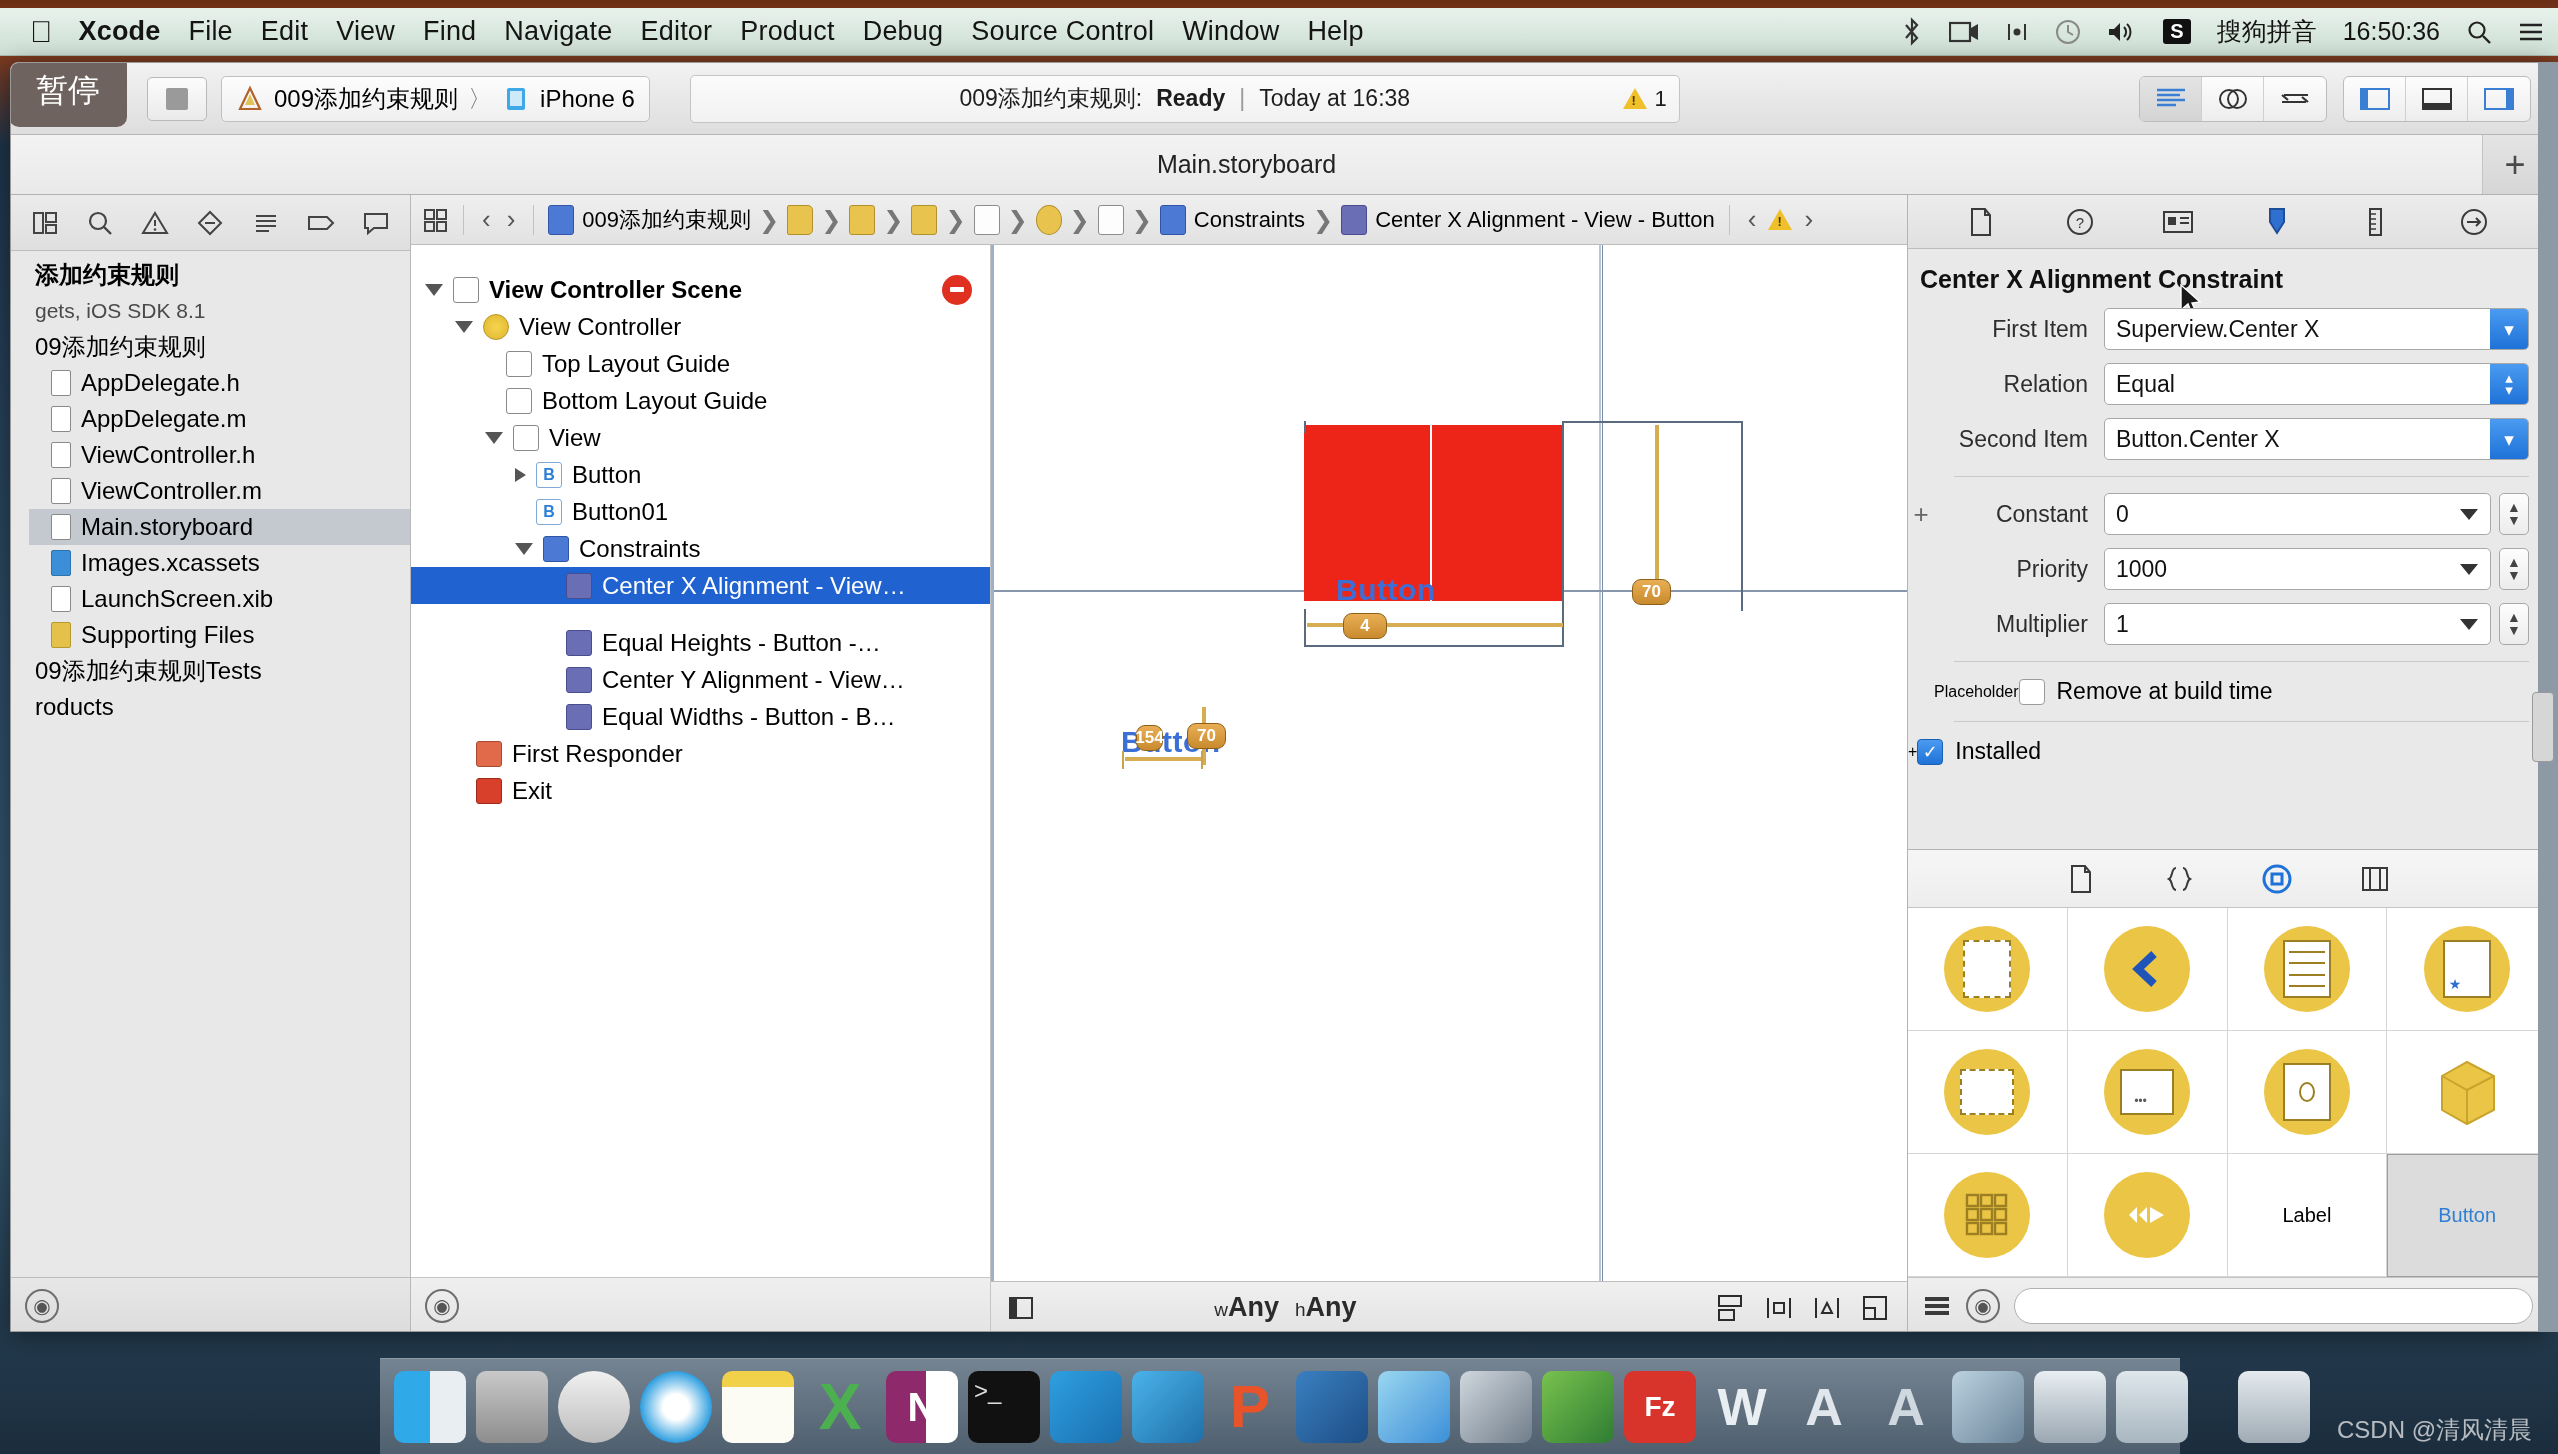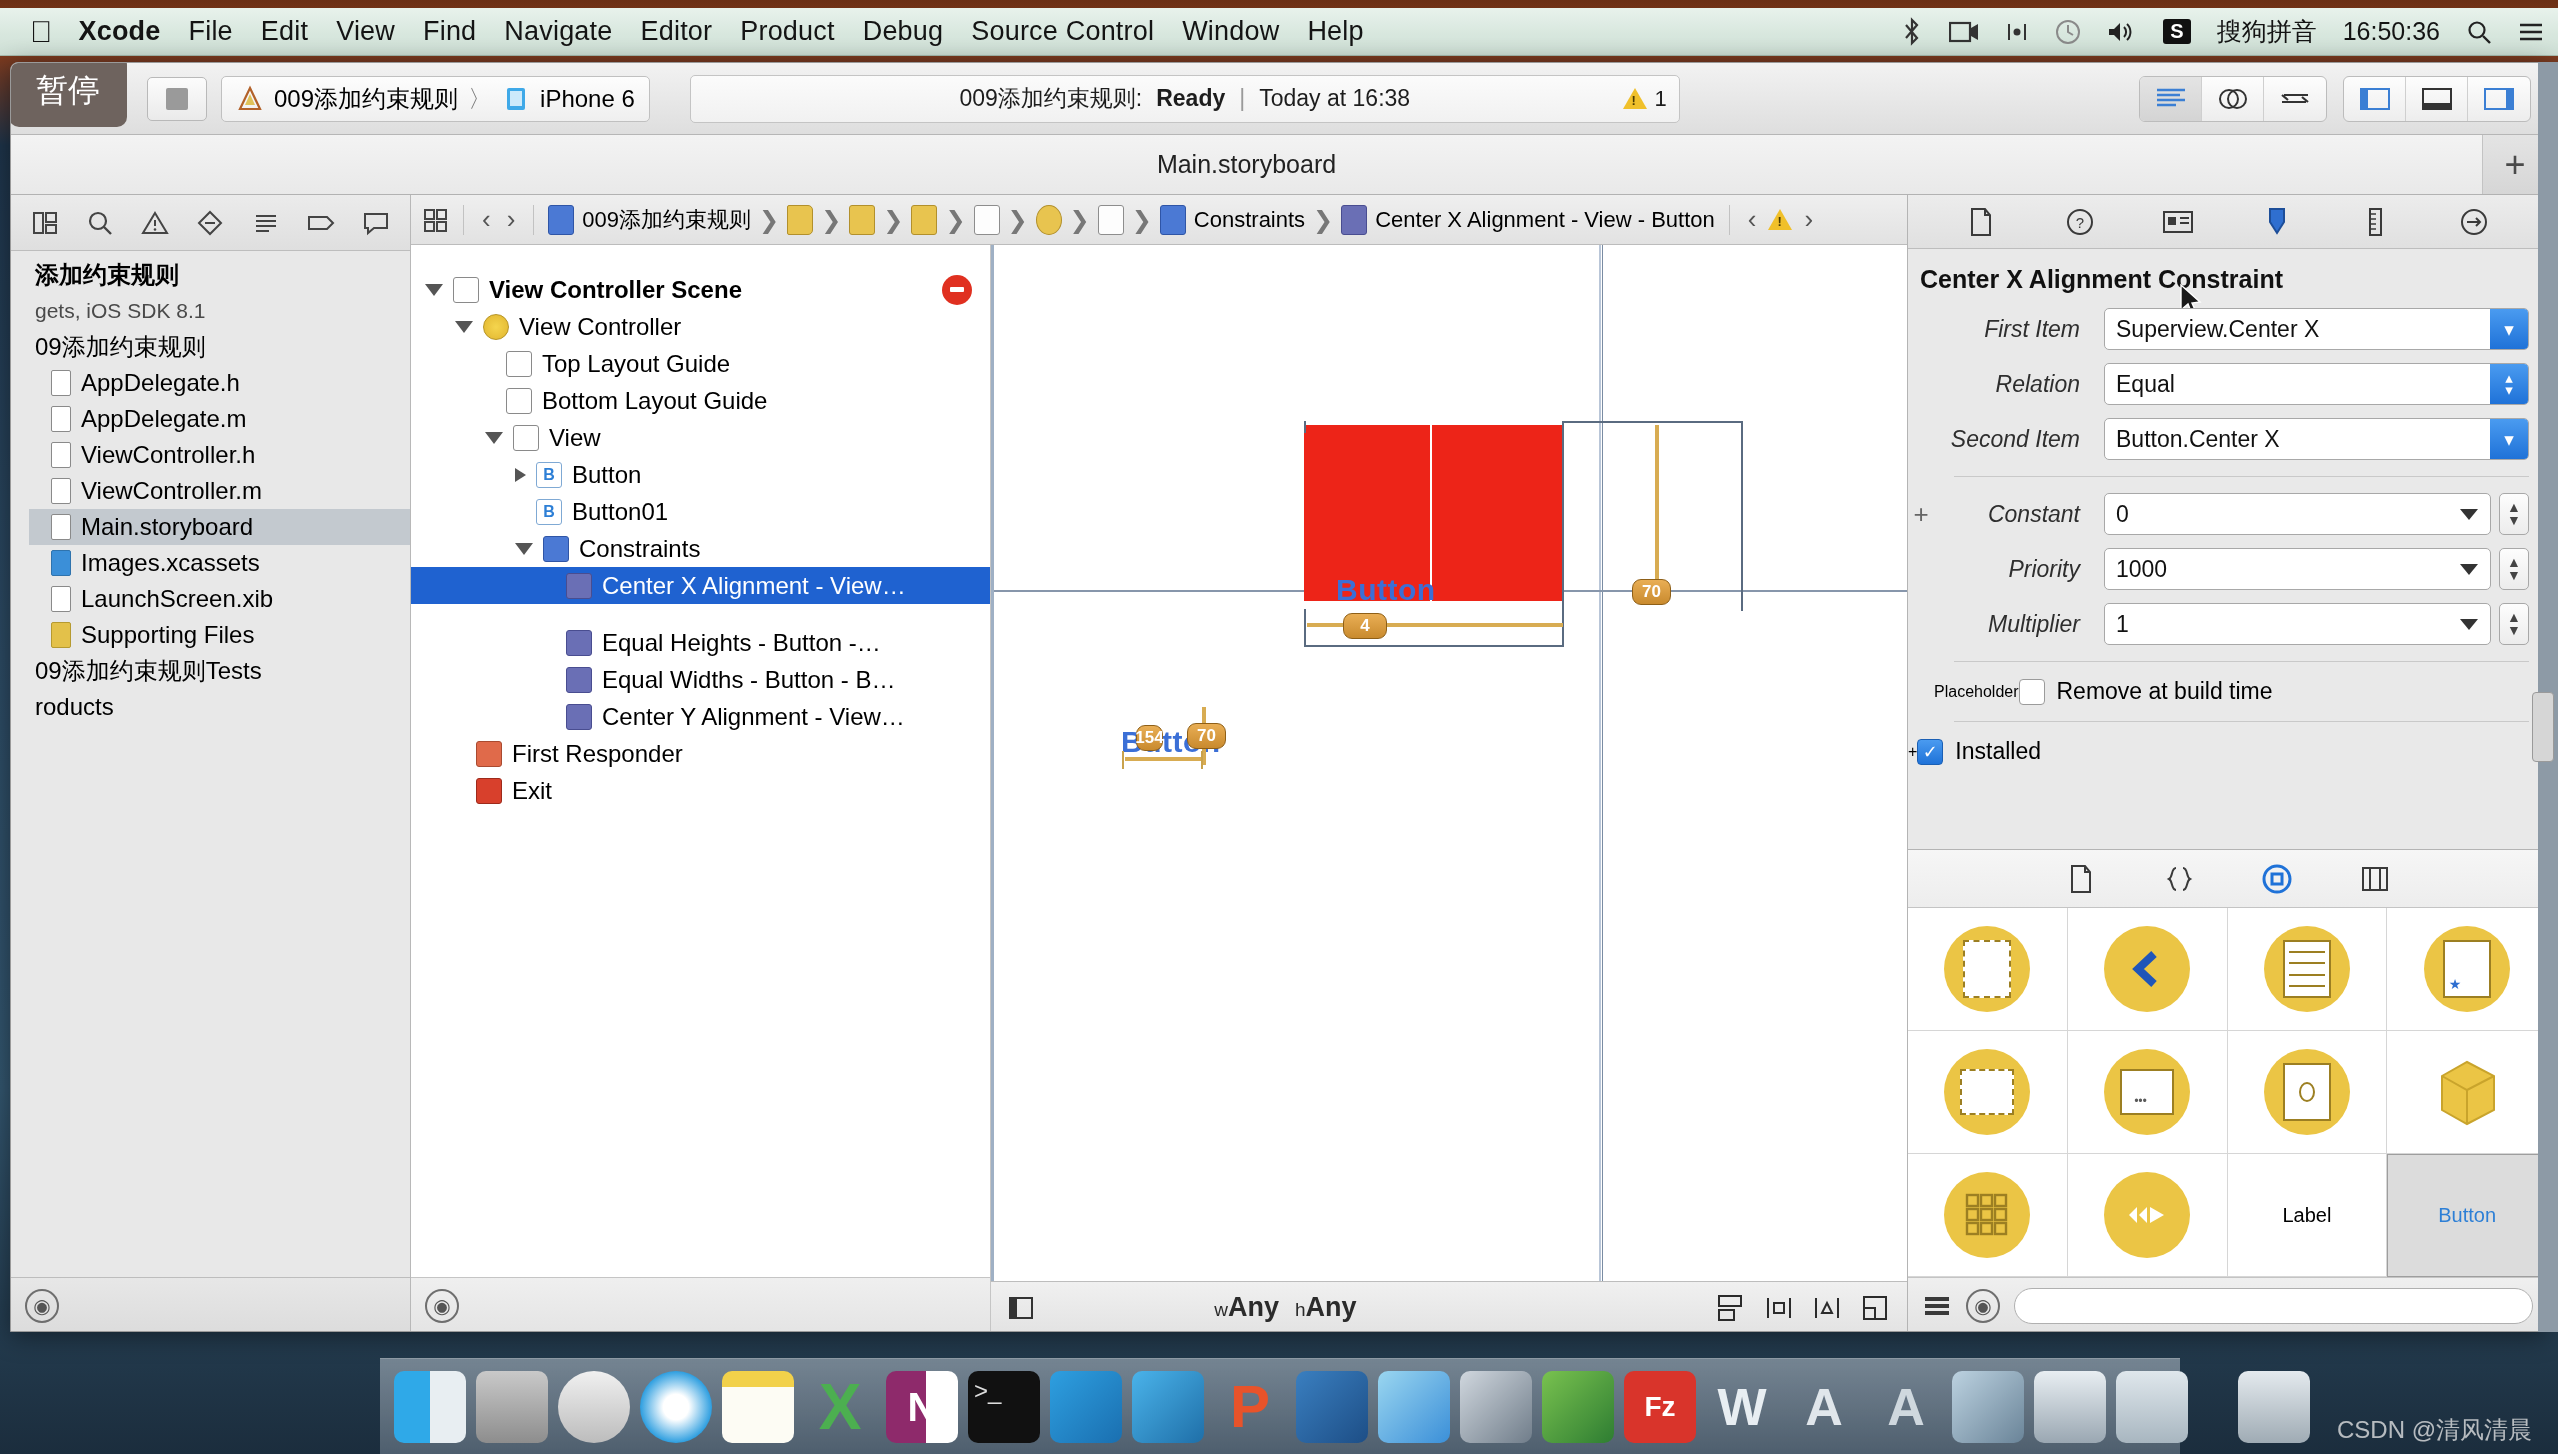--- a/index.html
+++ b/index.html
@@ -187,21 +187,21 @@
   
   #utilities{ width:640px; background:#e9e9e9; border-left:1px solid #b4b4b4; display:flex;flex-direction:column;}
   #insp-tabs{
     height:54px; background:linear-gradient(180deg,#ececec,#e0e0e0); border-bottom:1px solid #bdbdbd;
     display:flex;align-items:center;justify-content:space-around; padding:0 24px;
   }
   .it{ width:40px;height:40px;display:flex;align-items:center;justify-content:center;}
   #insp-body{ background:#e9e9e9; padding:14px 0 0 0; height:600px; position:relative;}
   #insp-title{ font-size:25px; font-weight:bold; padding:2px 0 14px 12px; color:#111;}
   .row{ display:flex; align-items:center; margin-bottom:13px; padding-right:18px;}
-  .row .lbl{ width:170px; text-align:right; font-size:23px; color:#2e2e2e; padding-right:24px;font-style:italic;}
+  .row .lbl{ width:170px; text-align:right; font-size:23px; color:#2e2e2e; padding-right:16px;}
   .row .plus{ width:26px; text-align:center; color:#666; font-size:26px;}
   .popup{
     flex:1; height:42px; background:#fff; border:1px solid #a8a8a8; border-radius:5px;
     display:flex;align-items:center; font-size:23px; padding-left:11px; position:relative; color:#111;
   }
   .popup .cap{
     position:absolute; right:0; top:0; bottom:0; width:38px; background:linear-gradient(180deg,#4a9bf0,#1f72d8);
     border-radius:0 4px 4px 0; display:flex;align-items:center;justify-content:center;color:#fff;font-size:19px;
   }
   .combo{
@@ -570,26 +570,26 @@
                 <span>Center X Alignment - View…</span>
               </div>
               <div class="ol-row" style="padding-left: 134px; margin-top: 20px;">
                 <span style="width: 11px; display: inline-block;"></span>
                 <span class="olicon cons2"></span>
                 <span>Equal Heights - Button -…</span>
               </div>
               <div class="ol-row" style="padding-left: 134px;">
                 <span style="width: 11px; display: inline-block;"></span>
                 <span class="olicon cons2"></span>
-                <span>Equal Widths - Button - B…</span>
+                <span>Center Y Alignment - View…</span>
               </div>
               <div class="ol-row" style="padding-left: 134px;">
                 <span style="width: 11px; display: inline-block;"></span>
                 <span class="olicon cons2"></span>
-                <span>Center Y Alignment - View…</span>
+                <span>Equal Widths - Button - B…</span>
               </div>
               <div class="ol-row" style="padding-left: 44px;">
                 <span style="width: 11px; display: inline-block;"></span>
                 <span class="olicon fr"></span>
                 <span>First Responder</span>
               </div>
               <div class="ol-row" style="padding-left: 44px;">
                 <span style="width: 11px; display: inline-block;"></span>
                 <span class="olicon red"></span>
                 <span>Exit</span>

